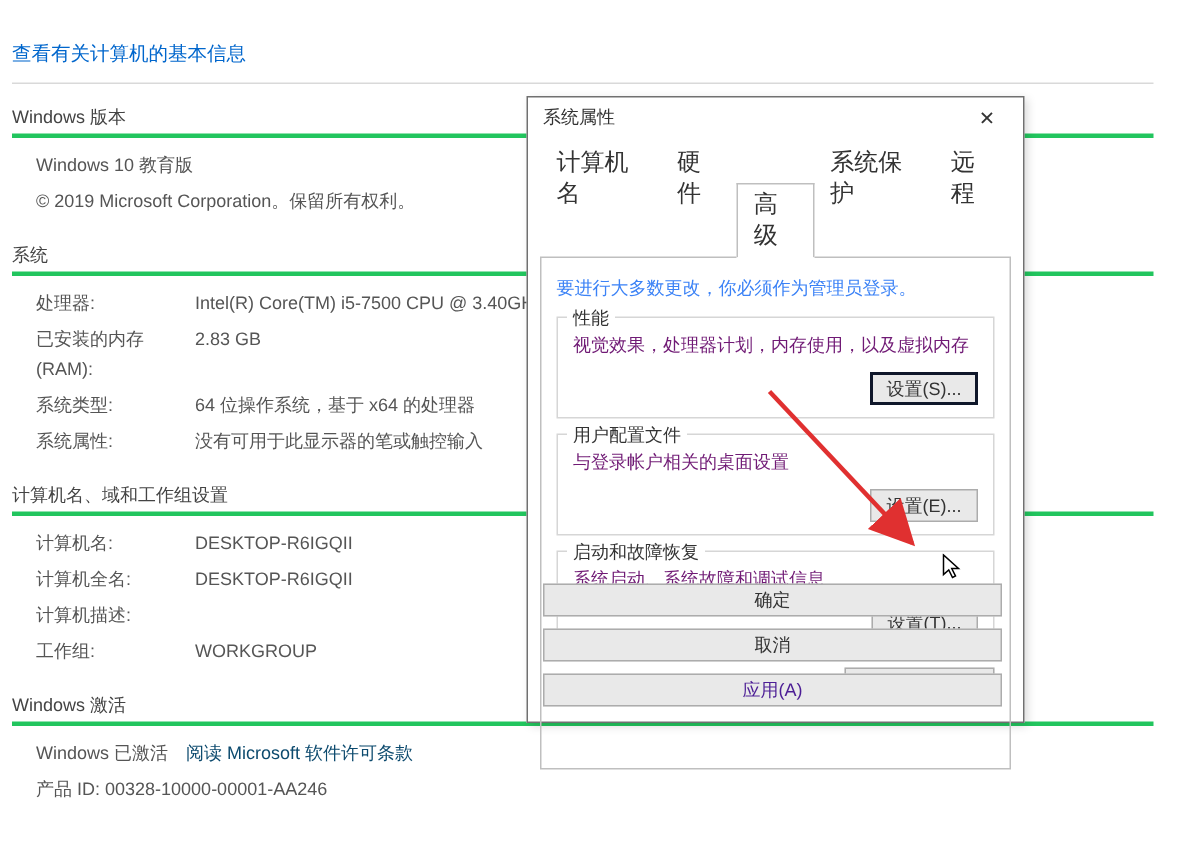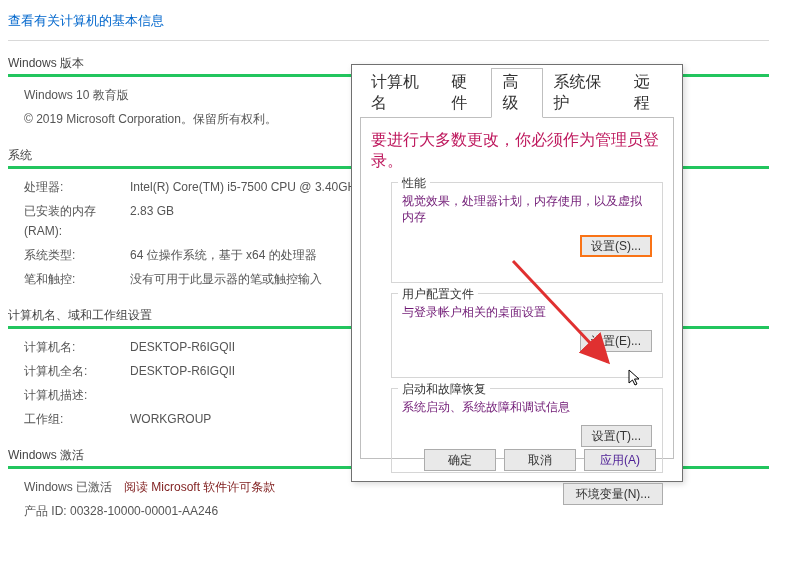--- a/index.html
+++ b/index.html
@@ -16,39 +16,40 @@
   .page {
     padding: 8px 32px 8px 8px;
   }
   .page-title {
     color: #0066cc;
     font-size: 13px;
     font-weight: normal;
     padding: 4px 0 10px 0;
     border-bottom: 1px solid #d9d9d9;
     margin-bottom: 14px;
+    margin-top: 15px;
   }
   .section-hdr {
     color: #444;
     font-size: 12px;
     margin: 4px 0 8px 0;
     width: 100%;
     border-bottom: 3px solid #22c55e;
     padding-bottom: 2px;
   }
   .kv-row {
     display: flex;
     font-size: 12px;
     color: #555;
     margin: 4px 0 4px 16px;
     line-height: 20px;
   }
   .kv-key { width: 106px; flex-shrink: 0; }
   .kv-val { flex: 1; }
-  .link { color: #7f1d1d; margin-left: 12px; cursor: pointer; }
+  .link { color: #0c4a6e; margin-left: 12px; cursor: pointer; }
   .section-gap { height: 10px; }
 
   
   .dialog {
     position: absolute;
     left: 351px;
     top: 64px;
     width: 332px;
     height: 418px;
     background: #fff;
@@ -86,39 +87,39 @@
     border: 1px solid transparent;
     cursor: pointer;
     position: relative;
     top: 1px;
     background:#fff;
   }
   .dlg-tab.active {
     border: 1px solid #bfbfbf;
     border-bottom: 1px solid #fff;
     z-index: 2;
+    margin-top: 28px;
   }
   .dlg-body {
     border: 1px solid #bfbfbf;
     margin: 0 8px 8px 8px;
     padding: 10px 10px 8px 10px;
     height: 342px;
     position: relative;
   }
   .dlg-note {
-    font-size: 16px;
-    color: #be185d;
+    font-size: 12px;
+    color: #3b82f6;
     margin: 2px 0 10px 0;
   }
   .group {
     border: 1px solid #d6d6d6;
-    padding: 10px 10px 25px 10px;
+    padding: 10px 10px 8px 10px;
     margin-bottom: 10px;
     position: relative;
-    margin-left: 20px;
   }
   .group-title {
     position: absolute;
     top: -8px;
     left: 6px;
     background: #fff;
     padding: 0 4px;
     font-size: 12px;
     color: #333;
   }
@@ -139,42 +140,43 @@
     background: #e9e9e9;
     border: 1px solid #acacac;
     color: #333;
     padding: 0 10px;
     cursor: pointer;
     display: inline-flex;
     align-items: center;
     justify-content: center;
   }
   .btn.focused {
-    border: 2px solid #f97316;
+    border: 2px solid #0f172a;
     padding: 0 9px;
   }
   .btn.disabled {
     color: #4c1d95;
     cursor: default;
   }
   .env-row {
     display: flex;
     justify-content: flex-end;
     margin-top: 6px;
   }
   .env-btn {
     min-width: 100px;
   }
   .dlg-footer {
     position: absolute;
-    left: 0; right: 16px; bottom: 0;
+    left: 0; right: 4px; bottom: 0;
     display: flex;
     justify-content: flex-end;
     gap: 8px;
     padding: 8px 10px 10px 10px;
+    flex-direction: column;
   }
   .dlg-footer .btn { min-width: 72px; }
 
   
   .arrow-svg {
     position: absolute;
     left: 0; top: 0;
     pointer-events: none;
   }
   .cursor {
@@ -208,21 +210,21 @@
     </div>
   <div class="kv-row">
       <span class="kv-key">已安装的内存(RAM):</span>
       <span class="kv-val">2.83 GB</span>
     </div>
   <div class="kv-row">
       <span class="kv-key">系统类型:</span>
       <span class="kv-val">64 位操作系统，基于 x64 的处理器</span>
     </div>
   <div class="kv-row">
-      <span class="kv-key">笔和触控:</span>
+      <span class="kv-key">系统属性:</span>
       <span class="kv-val">没有可用于此显示器的笔或触控输入</span>
     </div>
 
   <div class="section-gap"></div>
   <div class="section-hdr">计算机名、域和工作组设置</div>
   <div class="kv-row">
       <span class="kv-key">计算机名:</span>
       <span class="kv-val">DESKTOP-R6IGQII</span>
     </div>
   <div class="kv-row">
@@ -244,20 +246,24 @@
     <span>Windows 已激活</span>
     <span class="link">阅读 Microsoft 软件许可条款</span>
   </div>
   <div class="kv-row">
     <span>产品 ID:</span>&nbsp;
     <span>00328-10000-00001-AA246</span>
   </div>
 </div>
 
 <div class="dialog">
+  <div class="dlg-titlebar">
+    <span>系统属性</span>
+    <span class="dlg-close">✕</span>
+  </div>
   <div class="dlg-tabs">
     <div class="dlg-tab">计算机名</div>
     <div class="dlg-tab">硬件</div>
     <div class="dlg-tab active">高级</div>
     <div class="dlg-tab">系统保护</div>
     <div class="dlg-tab">远程</div>
   </div>
   <div class="dlg-body">
     <div class="dlg-note">要进行大多数更改，你必须作为管理员登录。</div>
 

